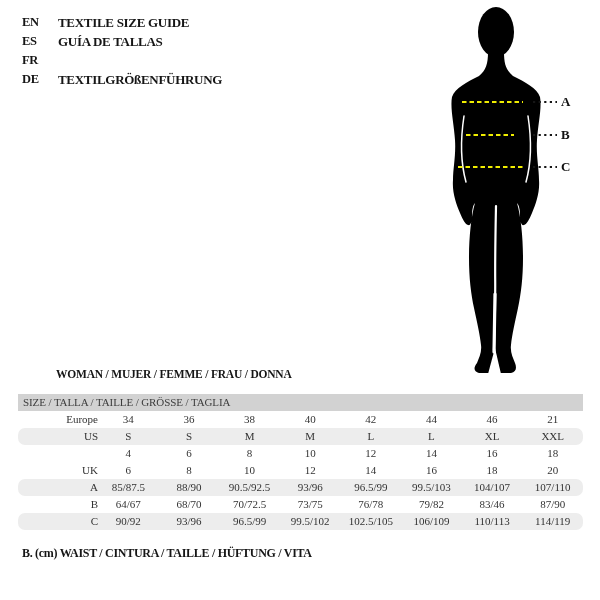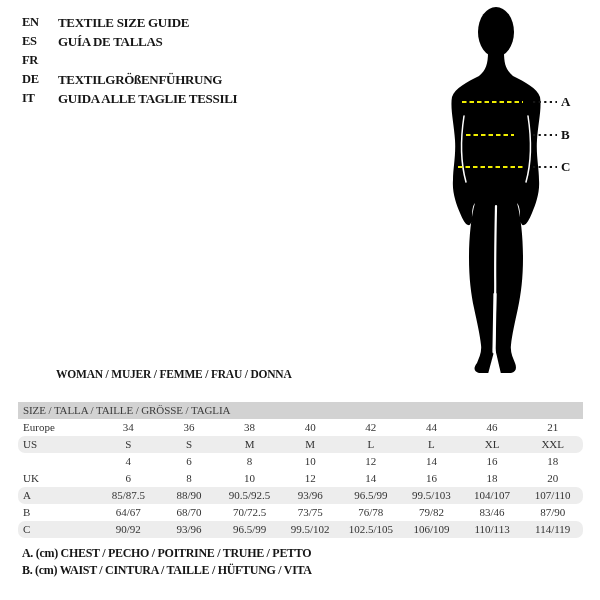--- a/index.html
+++ b/index.html
@@ -18,25 +18,25 @@
   .gap{stroke:#fff;fill:none;stroke-linecap:round;}
   .wedge{fill:#fff;}
   .measure-dash{stroke:var(--measure-line,#f0ed00);stroke-width:2.2;stroke-dasharray:4.5 3;fill:none;}
   .connector{stroke:#161616;stroke-width:2;stroke-dasharray:2.2 3.4;fill:none;}
   .measure-label{position:absolute;left:561px;width:16px;font-size:13px;font-weight:600;color:#111;}
 
   
   .woman-title{position:absolute;left:22px;top:368px;font-size:11.5px;font-weight:bold;letter-spacing:-0.2px;margin-left:34px;}
   .size-table{position:absolute;left:18px;top:394px;width:565px;font-size:11px;color:#333;}
   .thead{height:17px;line-height:17px;background:var(--header-bg,#d2d2d2);
-         padding-left:5px;color:#3c3c3c;letter-spacing:-0.1px;margin-top:8px;}
+         padding-left:5px;color:#3c3c3c;letter-spacing:-0.1px;}
   .trow{display:grid;grid-template-columns:80px repeat(8,1fr);height:17px;line-height:17px;}
   .trow.shaded{background:var(--stripe-bg,#ededed);border-radius:7px;}
   .tcell{text-align:center;}
-  .tcell.label{text-align:left;padding-left:5px;}
+  .tcell.label{text-align:right;padding-left:5px;}
 
   
   .legend{position:absolute;left:22px;top:545px;}
   .legend-line{height:17px;line-height:17px;font-size:12px;font-weight:bold;letter-spacing:-0.3px;white-space:nowrap;}
 </style>
 </head>
 <body>
 
 <div class="canvas">
 
@@ -48,24 +48,20 @@
     <div class="lang-row">
       <span class="lang-code">ES</span>
       <span class="lang-text">GUÍA DE TALLAS</span>
     </div>
     <div class="lang-row">
       <span class="lang-code">FR</span>
     </div>
     <div class="lang-row">
       <span class="lang-code">DE</span>
       <span class="lang-text">TEXTILGRÖßENFÜHRUNG</span>
-    </div>
-    <div class="lang-row">
-      <span class="lang-code">IT</span>
-      <span class="lang-text">GUIDA ALLE TAGLIE TESSILI</span>
     </div>
   </div>
 
   <svg class="figure-svg" viewBox="0 0 130 371" aria-hidden="true">
     <ellipse class="sil" cx="61" cy="28" rx="18" ry="25"></ellipse>
     <path class="sil" d="
       M 53 48
       C 53 60 51 66 44 72
       C 32 78 20 84 17 93
       C 15 104 19 120 20 136
@@ -198,17 +194,16 @@
       <div class="tcell">96.5/99</div>
       <div class="tcell">99.5/102</div>
       <div class="tcell">102.5/105</div>
       <div class="tcell">106/109</div>
       <div class="tcell">110/113</div>
       <div class="tcell">114/119</div>
     </div>
   </div>
 
   <div class="legend">
-    <div class="legend-line">A. (cm) CHEST / PECHO / POITRINE / TRUHE / PETTO</div>
     <div class="legend-line">B. (cm) WAIST / CINTURA / TAILLE / HÜFTUNG / VITA</div>
   </div>
 
 </div>
 
 </body></html>

